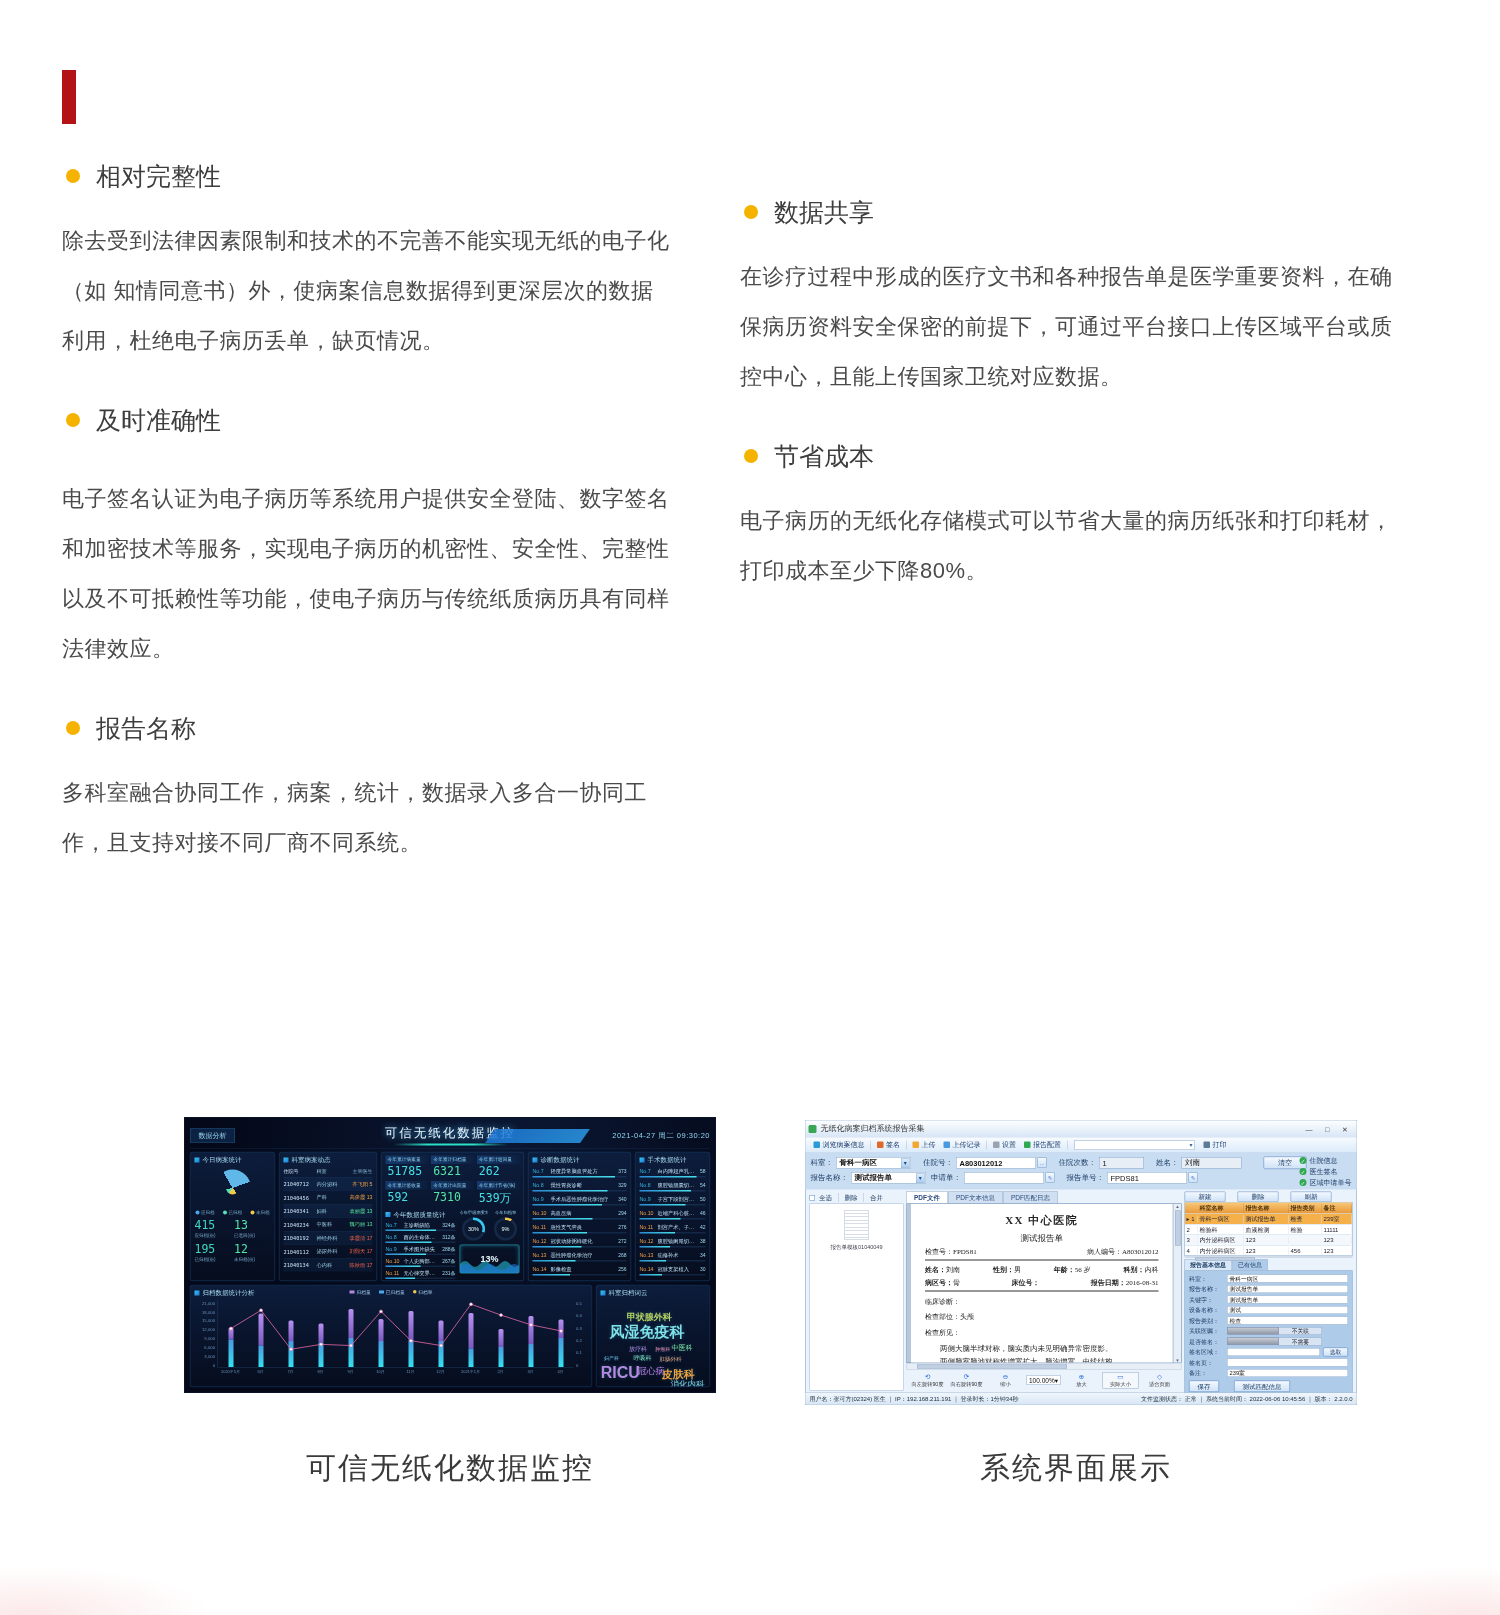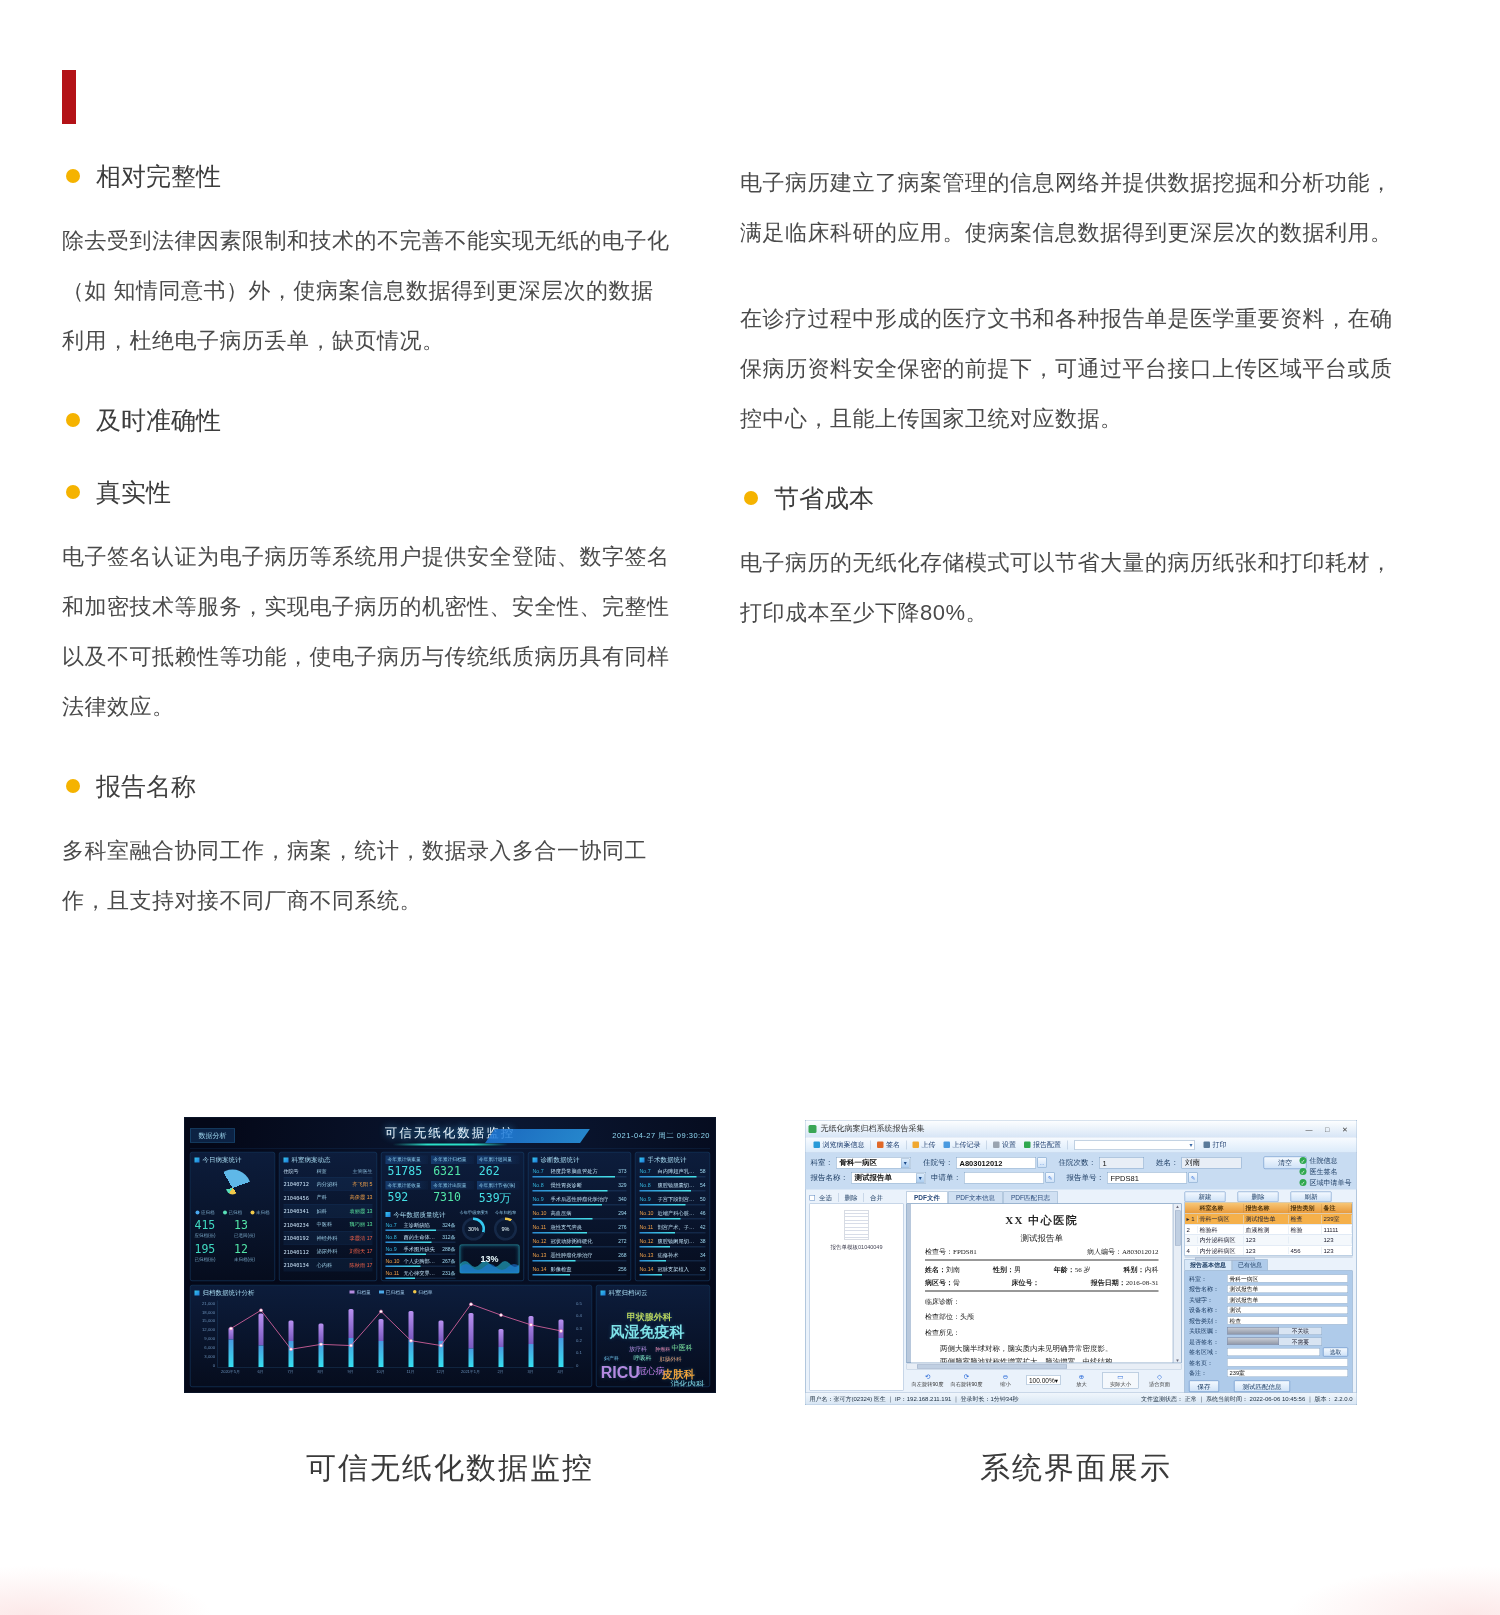--- a/index.html
+++ b/index.html
@@ -273,39 +273,38 @@
         </h3>
       <p>除去受到法律因素限制和技术的不完善不能实现无纸的电子化（如 知情同意书）外，使病案信息数据得到更深层次的数据利用，杜绝电子病历丢单，缺页情况。</p>
     </div>
     <div class="fsec">
       <h3>
           <span class="dot"></span>
           <span>及时准确性</span>
         </h3>
     </div>
     <div class="fsec">
-      <h3>
-          <span class="dot"></span>
-          <span>真实性</span>
-        </h3>
       <p>电子签名认证为电子病历等系统用户提供安全登陆、数字签名和加密技术等服务，实现电子病历的机密性、安全性、完整性以及不可抵赖性等功能，使电子病历与传统纸质病历具有同样法律效应。</p>
     </div>
     <div class="fsec">
       <h3>
           <span class="dot"></span>
           <span>报告名称</span>
         </h3>
       <p>多科室融合协同工作，病案，统计，数据录入多合一协同工作，且支持对接不同厂商不同系统。</p>
     </div>
   </div>
   <div class="fcol-r">
     <div class="fsec">
-      <p>电子病历建立了病案管理的信息网络并提供数据挖掘和分析功能，满足临床科研的应用。使病案信息数据得到更深层次的数据利用。</p>
     </div>
     <div class="fsec">
+      <h3>
+          <span class="dot"></span>
+          <span>数据共享</span>
+        </h3>
       <p>在诊疗过程中形成的医疗文书和各种报告单是医学重要资料，在确保病历资料安全保密的前提下，可通过平台接口上传区域平台或质控中心，且能上传国家卫统对应数据。</p>
     </div>
     <div class="fsec">
       <h3>
           <span class="dot"></span>
           <span>节省成本</span>
         </h3>
       <p>电子病历的无纸化存储模式可以节省大量的病历纸张和打印耗材，打印成本至少下降80%。</p>
     </div>
   </div>

